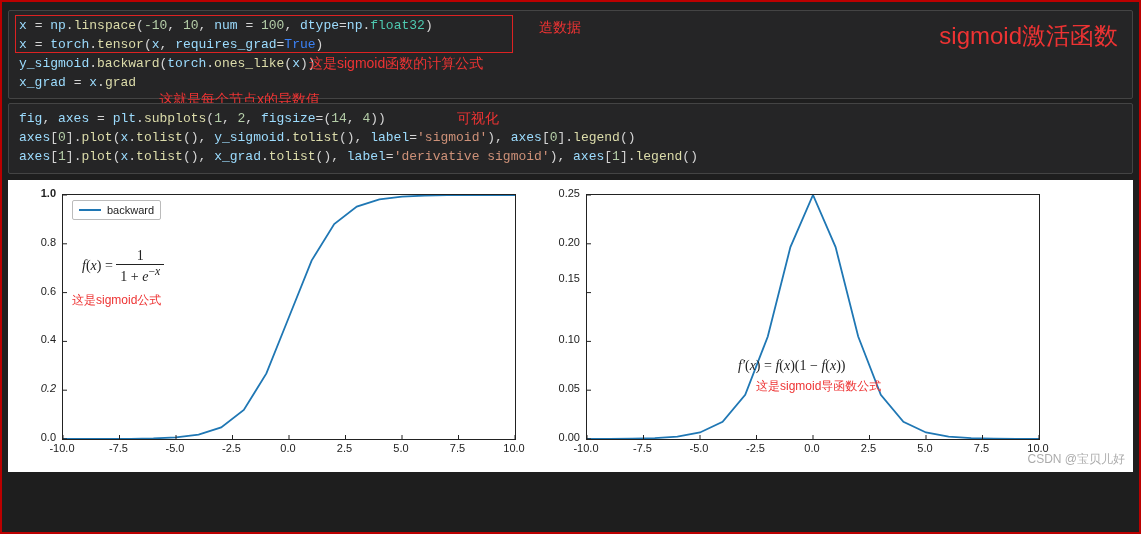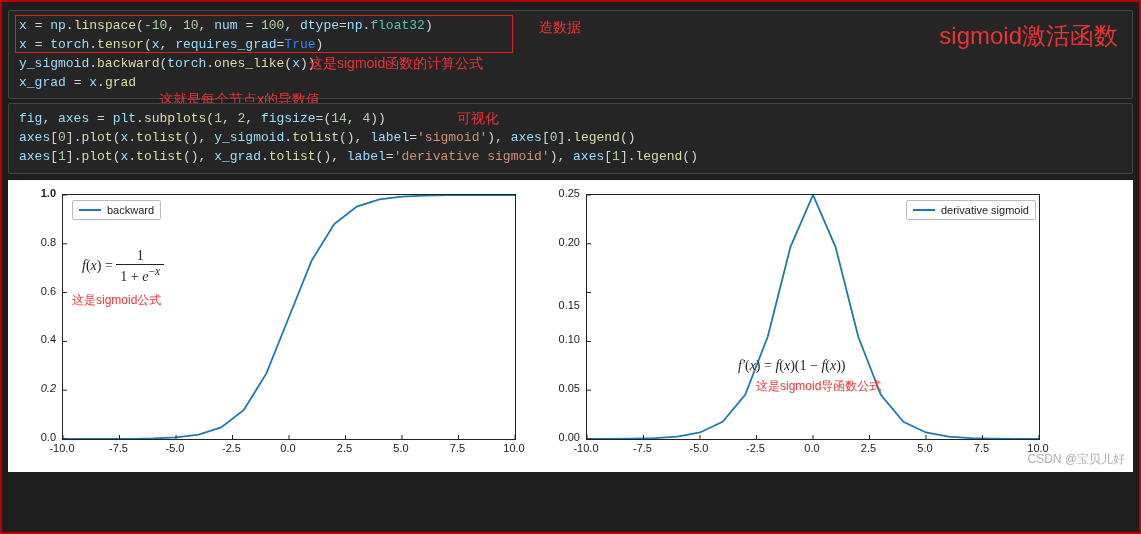--- a/index.html
+++ b/index.html
@@ -193,39 +193,35 @@
           <line x1="395.5" x2="395.5" y1="244" y2="240" stroke="#222"></line>
           <line x1="452" x2="452" y1="244" y2="240" stroke="#222"></line>
           <line x1="0" x2="4" y1="244" y2="244" stroke="#222"></line>
           <line x1="0" x2="4" y1="195.2" y2="195.2" stroke="#222"></line>
           <line x1="0" x2="4" y1="146.39999999999998" y2="146.39999999999998" stroke="#222"></line>
           <line x1="0" x2="4" y1="97.6" y2="97.6" stroke="#222"></line>
           <line x1="0" x2="4" y1="48.79999999999998" y2="48.79999999999998" stroke="#222"></line>
           <line x1="0" x2="4" y1="0" y2="0" stroke="#222"></line>
         </svg>
       </div>
-    <div class="legend" style="right:14px;top:14px;">
-      <span class="swatch"></span>
-      <span>derivative sigmoid</span>
-    </div>
     <div class="formula" style="left:198px;top:172px;">
       <i>f′</i>(<i>x</i>) = <i>f</i>(<i>x</i>)(1 − <i>f</i>(<i>x</i>))
     </div>
     <div class="plot-ann" style="left:216px;top:192px;">这是sigmoid导函数公式</div>
   <div class="tick" style="left: 32px; top: 256px; width: 28px; text-align: center;">-10.0</div>
       <div class="tick" style="left: 88.5px; top: 256px; width: 28px; text-align: center;">-7.5</div>
       <div class="tick" style="left: 145px; top: 256px; width: 28px; text-align: center;">-5.0</div>
       <div class="tick" style="left: 201.5px; top: 256px; width: 28px; text-align: center;">-2.5</div>
       <div class="tick" style="left: 258px; top: 256px; width: 28px; text-align: center;">0.0</div>
       <div class="tick" style="left: 314.5px; top: 256px; width: 28px; text-align: center;">2.5</div>
       <div class="tick" style="left: 371px; top: 256px; width: 28px; text-align: center;">5.0</div>
       <div class="tick" style="left: 427.5px; top: 256px; width: 28px; text-align: center;">7.5</div>
       <div class="tick" style="left: 484px; top: 256px; width: 28px; text-align: center;">10.0</div>
       <div class="tick" style="right: 470px; top: 245px; text-align: right;">0.00</div>
       <div class="tick" style="right: 470px; top: 196.2px; text-align: right;">0.05</div>
       <div class="tick" style="right: 470px; top: 147.4px; text-align: right;">0.10</div>
-      <div class="tick" style="right: 470px; top: 113px; text-align: center; margin-left: 32px;">0.15</div>
+      <div class="tick" style="right: 470px; top: 86px; text-align: center; margin-left: 32px;">0.15</div>
       <div class="tick" style="right: 470px; top: 49.8px; text-align: right;">0.20</div>
       <div class="tick" style="right: 470px; top: 1px; text-align: left;">0.25</div>
     </div>
 
   <div class="watermark">CSDN @宝贝儿好</div>
 </div>
 
 </body></html>

